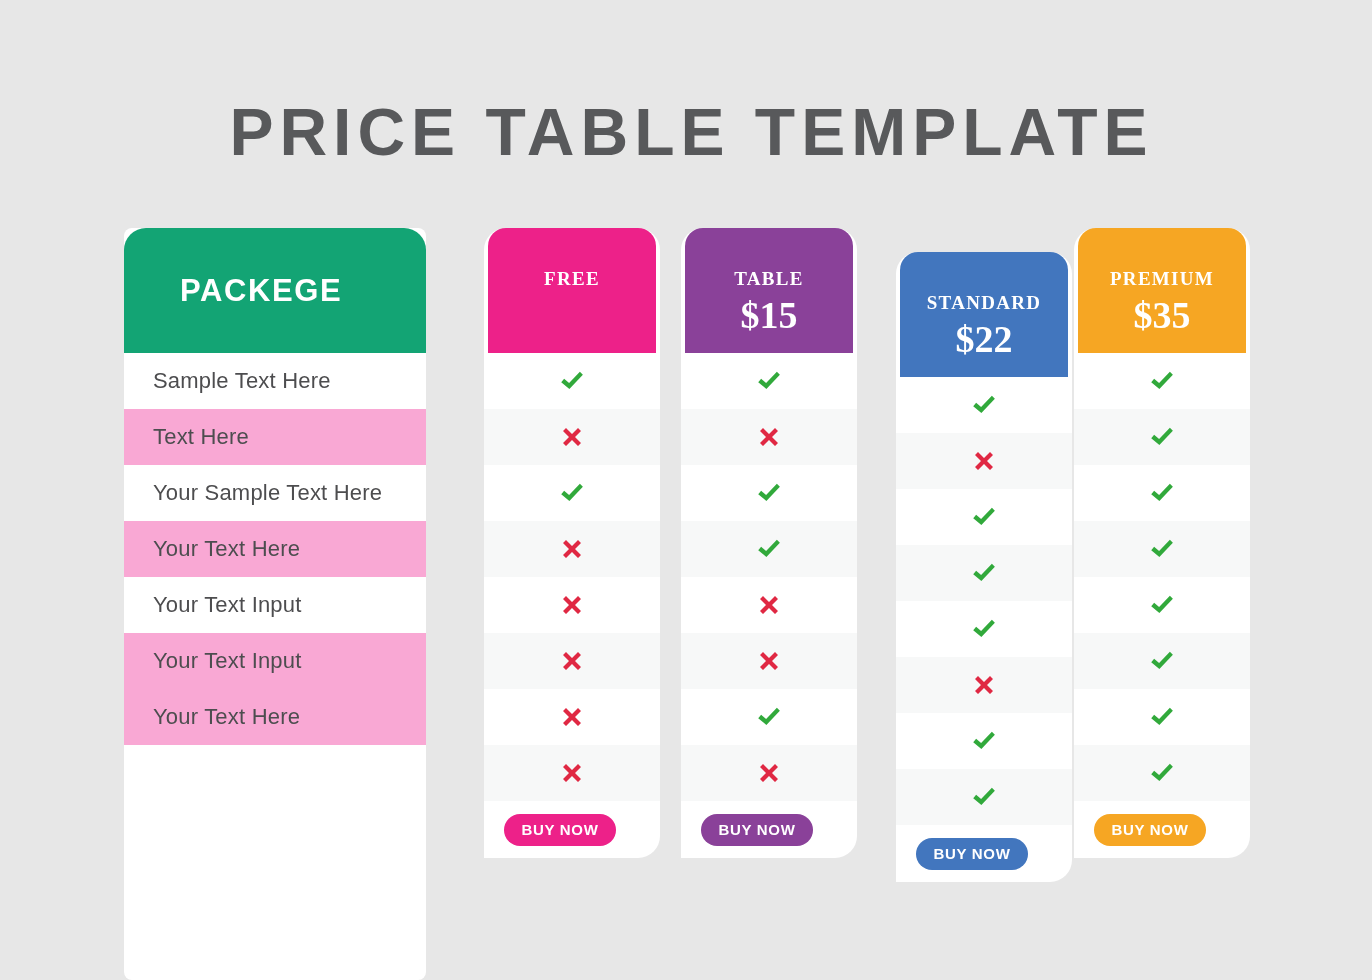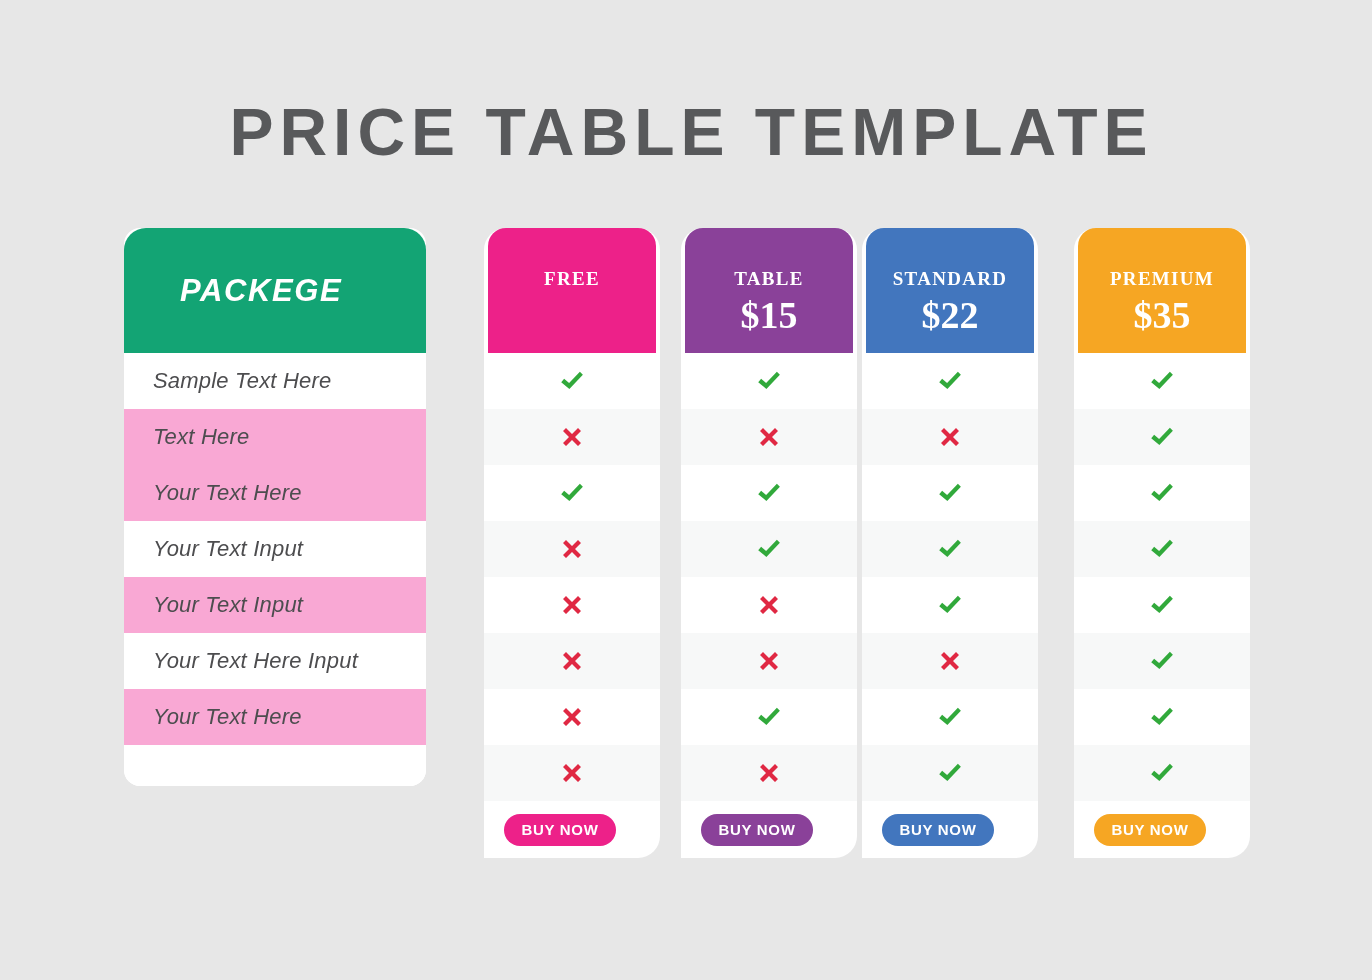--- a/index.html
+++ b/index.html
@@ -43,25 +43,24 @@
     width: 1372px;
     height: 640px;
   }
 
   
   .pkg-card {
     position: absolute;
     left: 124px;
     top: 0;
     width: 302px;
-    height: 558px;
+    height: 752px;
     background: #ffffff;
-    border-radius: 16px;
+    border-radius: 8px;
     overflow: hidden;
-    font-style: italic;
   }
   .pkg-head {
     height: 125px;
     background: #13a474;
     border-radius: 22px 22px 0 0;
     display: flex;
     align-items: center;
     padding-left: 56px;
   }
   .pkg-head-label {
@@ -192,31 +191,31 @@
       <div class="pkg-head">
         <span class="pkg-head-label">PACKEGE</span>
       </div>
       <div class="pkg-rows">
           <div class="pkg-row odd">
             <span class="pkg-row-label">Sample Text Here</span>
           </div>
           <div class="pkg-row even">
             <span class="pkg-row-label">Text Here</span>
           </div>
+          <div class="pkg-row odd">
+            <span class="pkg-row-label">Your Sample Text Here</span>
+          </div>
           <div class="pkg-row even">
             <span class="pkg-row-label">Your Text Here</span>
           </div>
           <div class="pkg-row odd">
             <span class="pkg-row-label">Your Text Input</span>
           </div>
           <div class="pkg-row even">
             <span class="pkg-row-label">Your Text Input</span>
-          </div>
-          <div class="pkg-row odd">
-            <span class="pkg-row-label">Your Text Here Input</span>
           </div>
           <div class="pkg-row even">
             <span class="pkg-row-label">Your Text Here</span>
           </div>
         </div>
       <div class="pkg-footer"></div>
     </div>
 
     <div id="plans-host">
         <div class="plan" style="left: 484px;">
@@ -349,21 +348,21 @@
             </div>
           </div>
           <div class="plan-head" style="background: rgb(138, 65, 153);">
             <div class="plan-name">TABLE</div>
             <div class="plan-price">$15</div>
           </div>
           <div class="plan-footer">
             <button class="buy-btn" style="background: rgb(138, 65, 153);">BUY NOW</button>
           </div>
         </div>
-        <div class="plan" style="left: 862px;">
+        <div class="plan" style="left: 896px; margin-top: 24px;">
           <div class="plan-body">
             <div class="plan-rows">
               <div class="cell odd">
                 <span>
                   <svg class="mark" viewBox="0 0 32 32" xmlns="http://www.w3.org/2000/svg">
                     <path d="M4.5 17.2 L7.6 13.6 L12.9 18.2 L24.4 6.2 L27.6 9.2 L13.2 24.6 Z" fill="#31a93b"></path>
                   </svg>
                 </span>
               </div>
               <div class="cell even">

